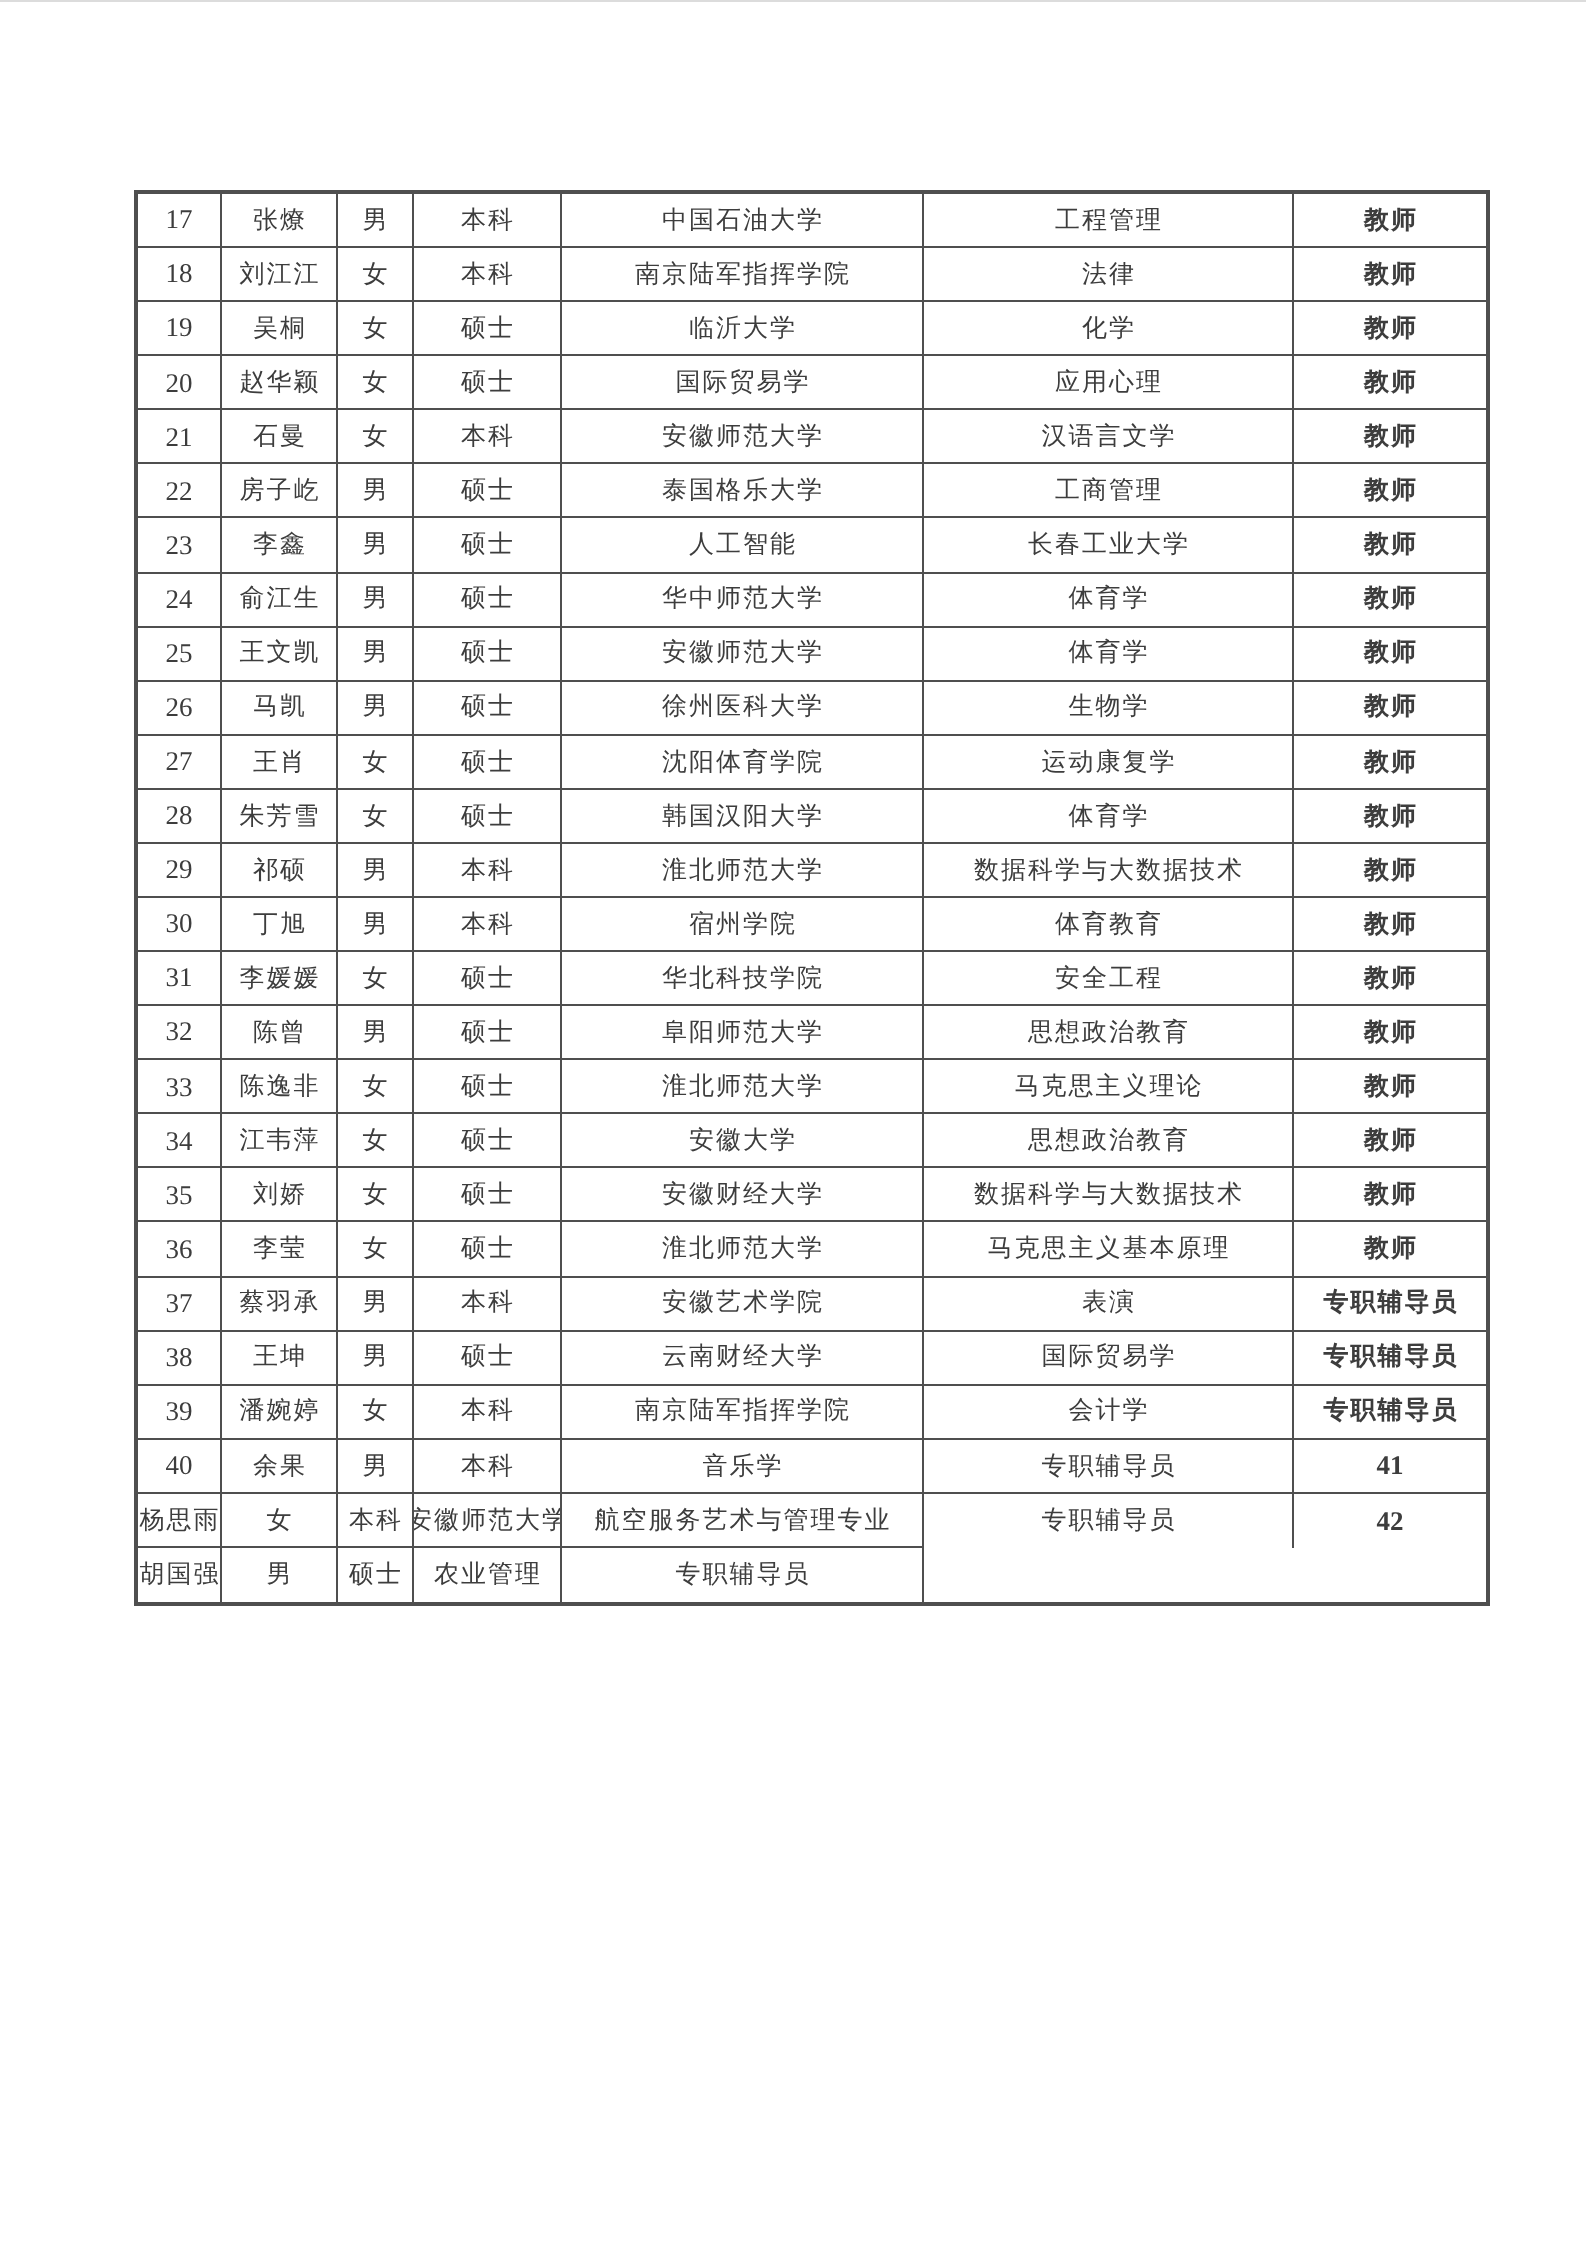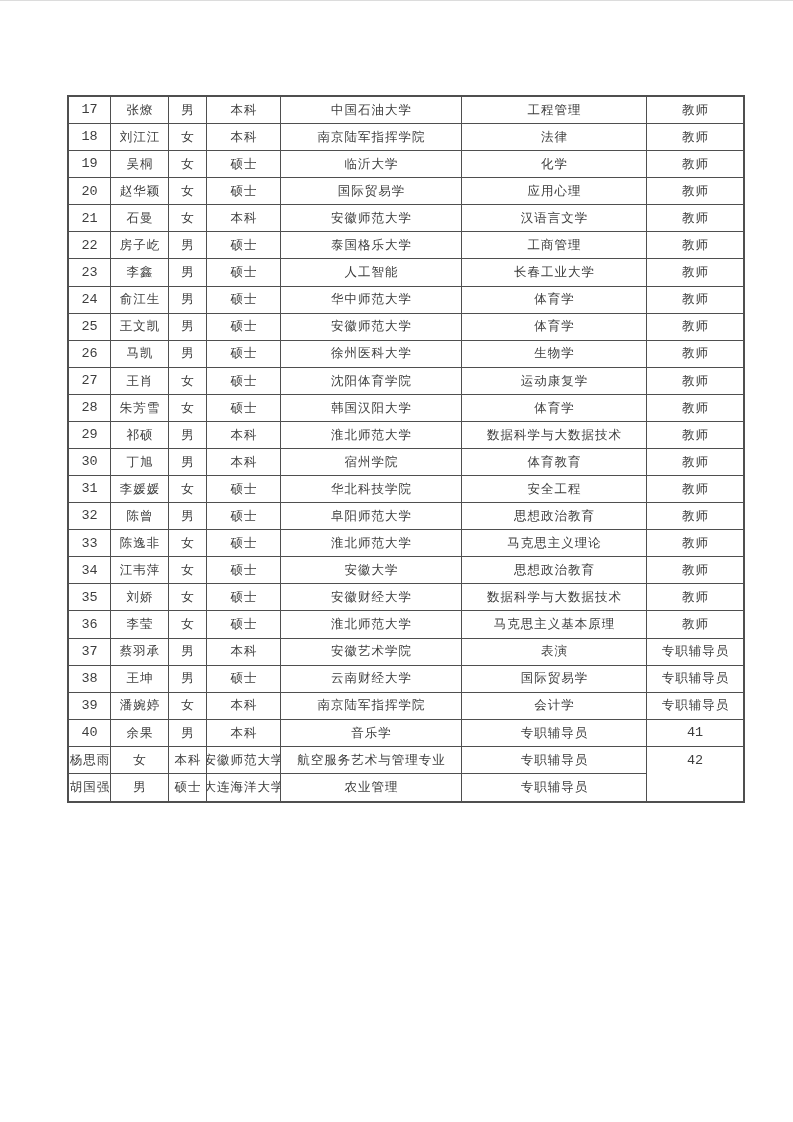--- a/index.html
+++ b/index.html
@@ -34,24 +34,24 @@
     border-right:1px solid var(--border);
     border-bottom:1px solid var(--border);
     display:flex;align-items:center;justify-content:center;
     color:var(--text);
     font-size:12.5px;
     letter-spacing:1px;
     padding:0 2px 0 3px;
     overflow:hidden;white-space:nowrap;
     line-height:1;
   }
-  .cell:nth-child(7n){border-right:none;}
+  .cell:nth-child(7n){border-right:none;font-weight:bold;}
   .cell:nth-last-child(-n+7){border-bottom:none;}
   .col-0{
-    font-family:Liberation Mono, monospace;
+    font-family:Liberation Serif, serif;
     font-size:13.5px;
     letter-spacing:0;
     padding:0;
   }
 </style>
 </head>
 <body style="background: rgb(255, 255, 255);">
 
 <div class="page-top-edge"></div>
 
@@ -227,16 +227,15 @@
     <div class="cell col-1">杨思雨</div>
     <div class="cell col-2">女</div>
     <div class="cell col-3">本科</div>
     <div class="cell col-4">安徽师范大学</div>
     <div class="cell col-5">航空服务艺术与管理专业</div>
     <div class="cell col-6">专职辅导员</div>
     <div class="cell col-0">42</div>
     <div class="cell col-1">胡国强</div>
     <div class="cell col-2">男</div>
     <div class="cell col-3">硕士</div>
-    <div class="cell col-4">大连海洋大学</div>
     <div class="cell col-5">农业管理</div>
     <div class="cell col-6">专职辅导员</div>
   </div>
 
 </body></html>

